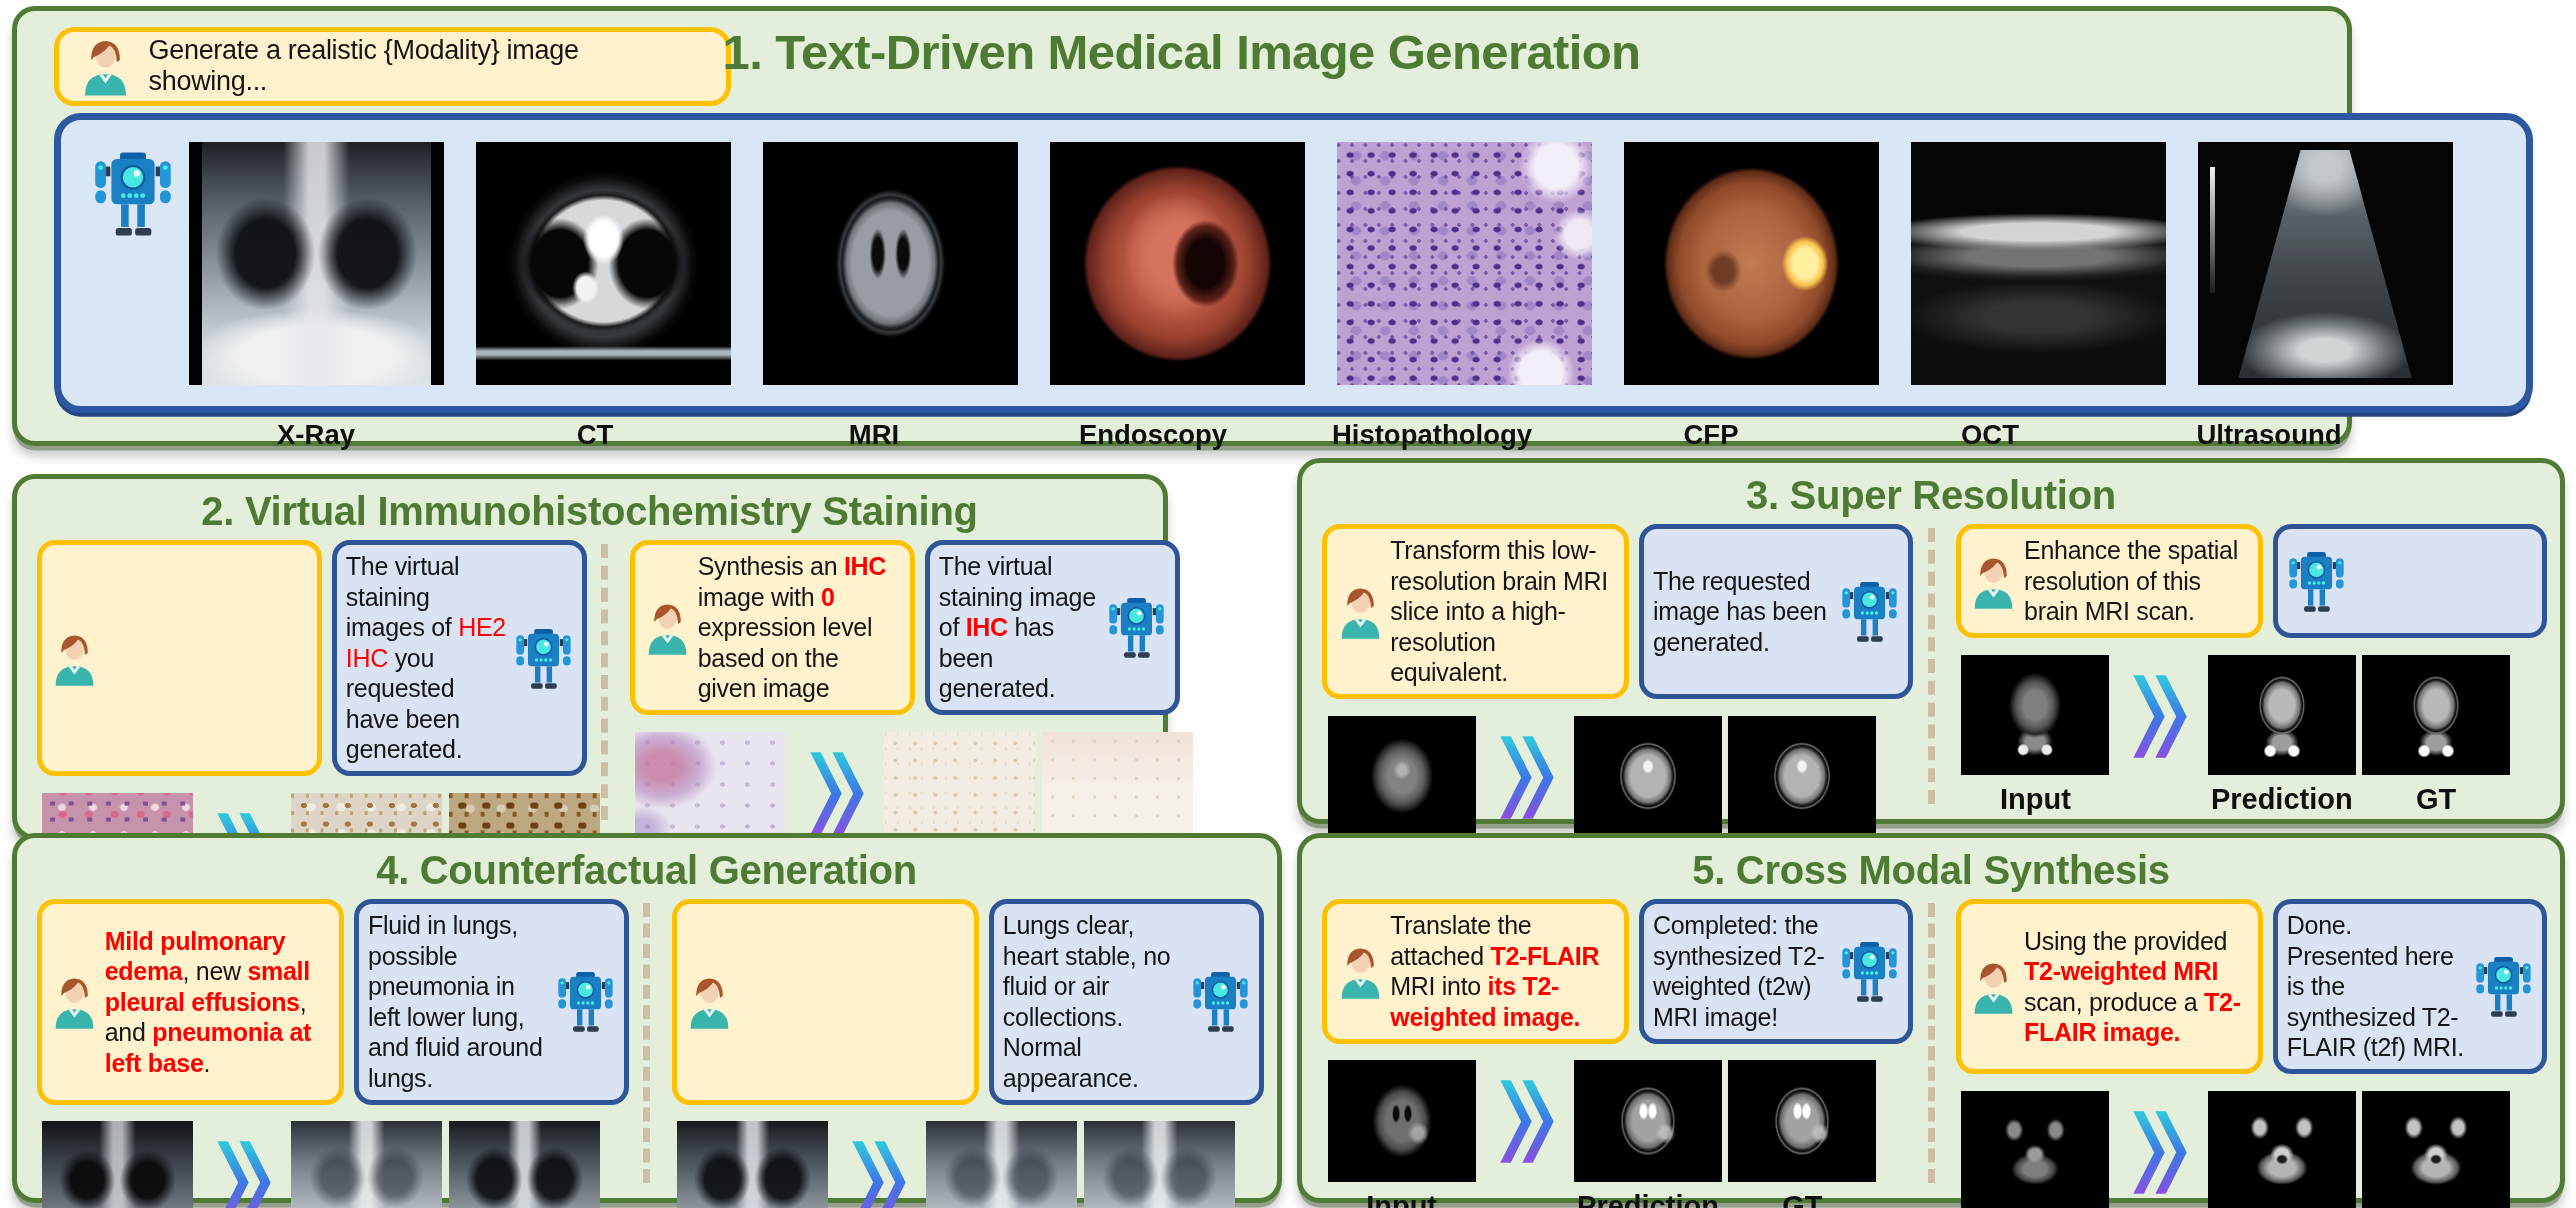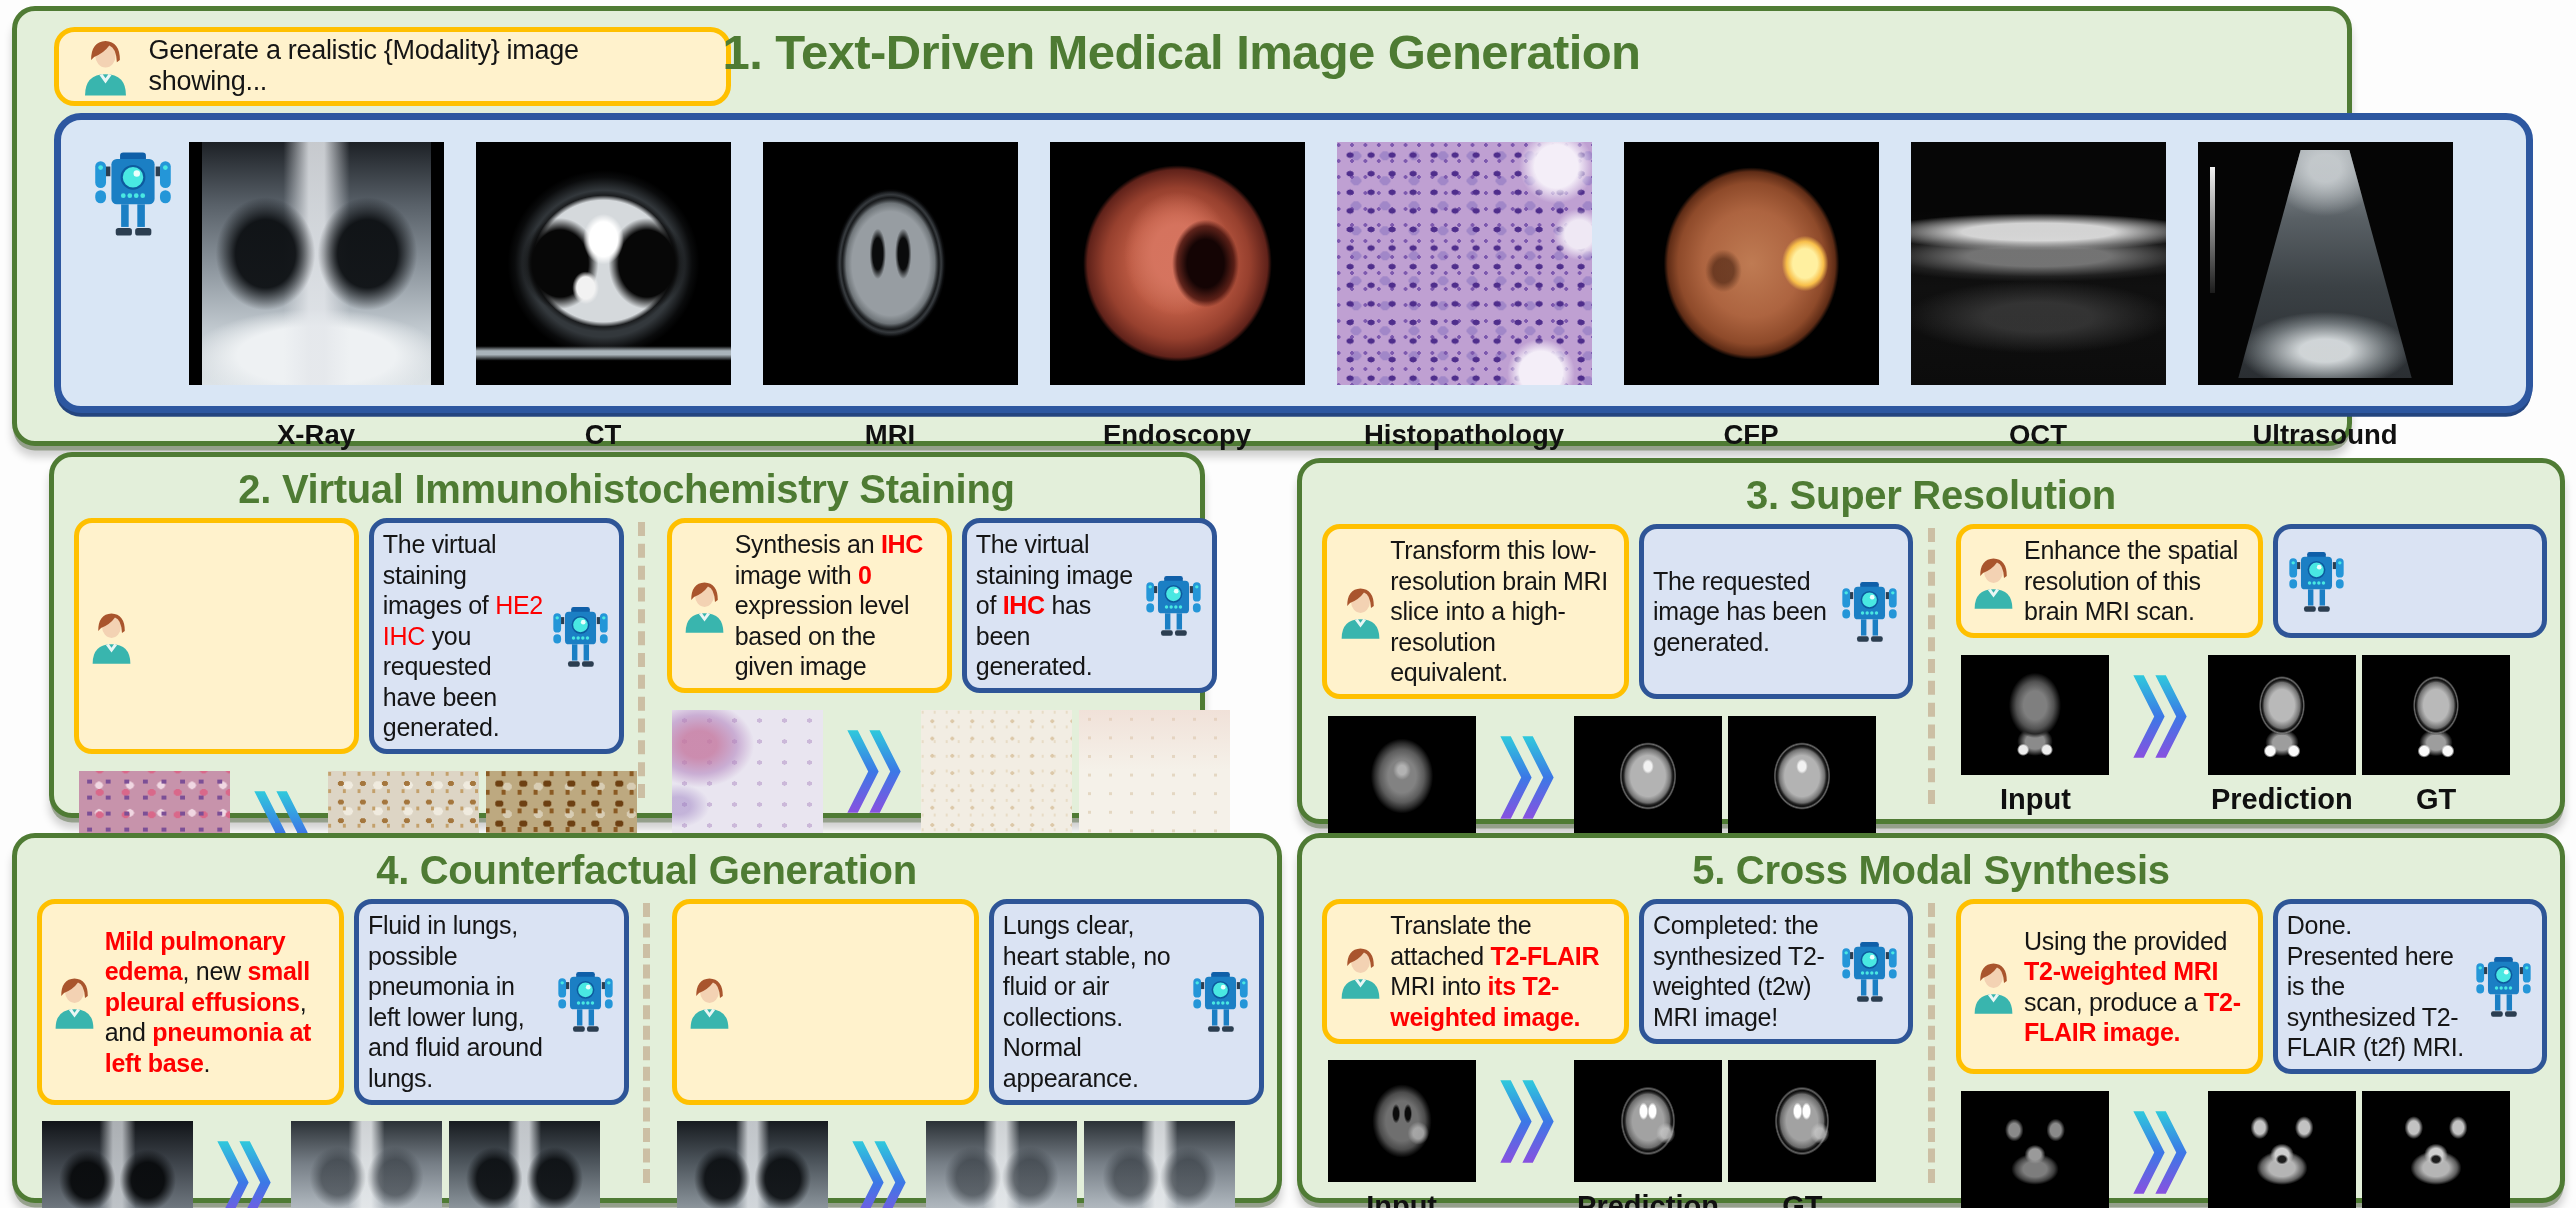--- a/index.html
+++ b/index.html
@@ -1,38 +1,38 @@
 <!DOCTYPE html>
 <html style="font-size:10.2px"><head>
 <meta charset="utf-8">
 <style>
   *{box-sizing:border-box;}
   html,body{margin:0;padding:0;}
   body{width:2576px;height:1208px;background:#fdfdfd;font-family:"Liberation Sans",sans-serif;position:relative;overflow:hidden;color:#151515;}
 
   .panel{position:absolute;background:#e3efda;border:5.1px solid #4f7b34;border-radius:23px;box-shadow:0 5.8px 0 -1.3px rgba(75,100,55,.45),0 10.2px 9px rgba(0,0,0,.18);}
   #p1{left:11.5px;top:6.4px;width:2340px;height:440px;}
-  #p2{left:11.5px;top:452px;width:1156px;height:366px;margin-left:37px;}
+  #p2{left:11.5px;top:474px;width:1156px;height:366px;}
   #p3{left:1297px;top:458px;width:1268px;height:366px;}
   #p4{left:11.5px;top:833px;width:1270px;height:370px;}
   #p5{left:1297px;top:833px;width:1268px;height:370px;}
 
   h1.title{position:absolute;left:0;right:0;top:12.8px;margin:0;text-align:center;font-size:49px;font-weight:bold;color:#4e7b33;letter-spacing:-0.6px;}
   h2.title{margin:10.2px 6.4px 0;text-align:center;font-size:40px;font-weight:bold;color:#4e7b33;letter-spacing:-0.3px;}
 
   
   .prompt-box{position:absolute;left:37px;top:15.4px;width:677px;height:79px;background:#fff2cc;border:5.8px solid #ffc000;border-radius:20.5px;display:flex;align-items:center;gap:19px;padding:0 22px;}
   .prompt-box p{margin:0;font-size:27px;letter-spacing:-0.3px;}
   .person{width:49px;height:60px;flex:none;}
   .robot{width:59px;height:67px;flex:none;}
   .gallery{position:absolute;left:37px;top:102px;width:2479px;height:300px;background:#d9e6f5;border:7px solid #2d57a0;border-radius:27px;box-shadow:0 5.1px 0 -1.3px #24457f;}
   .g-robot{position:absolute;left:31px;top:25.6px;width:82px;height:95px;}
   .g-imgs{position:absolute;left:128px;top:22px;display:flex;gap:32px;}
   .g-imgs .mimg{width:255px;height:243px;}
-  .modality-labels{position:absolute;left:172px;top:408px;display:flex;gap:32px;}
+  .modality-labels{position:absolute;left:172px;top:408px;display:flex;gap:24px;}
   .modality-labels span{width:255px;text-align:center;font-size:27.5px;font-weight:bold;color:#101010;}
 
   
   .episodes{position:absolute;left:0;right:0;top:56px;bottom:3.8px;display:flex;}
   .episode{flex:1;position:relative;padding-left:16.6px;}
   .divider{width:0;border-left:7px dashed #ccbfa4;margin:9px 1.3px 11.5px;}
   .chat-row{display:flex;gap:10.2px;margin:5.1px 12.8px 0 3.8px;}
   .chat-box{border-radius:18px;display:flex;align-items:center;}
   .user-box{flex:52;background:#fff2cc;border:5.1px solid #ffc000;gap:7.7px;padding:6.4px 7.7px 6.4px 10.2px;}
   .bot-box{flex:46;background:#dae3f3;border:5.1px solid #2e5597;gap:6.4px;padding:6.4px 9px;}

